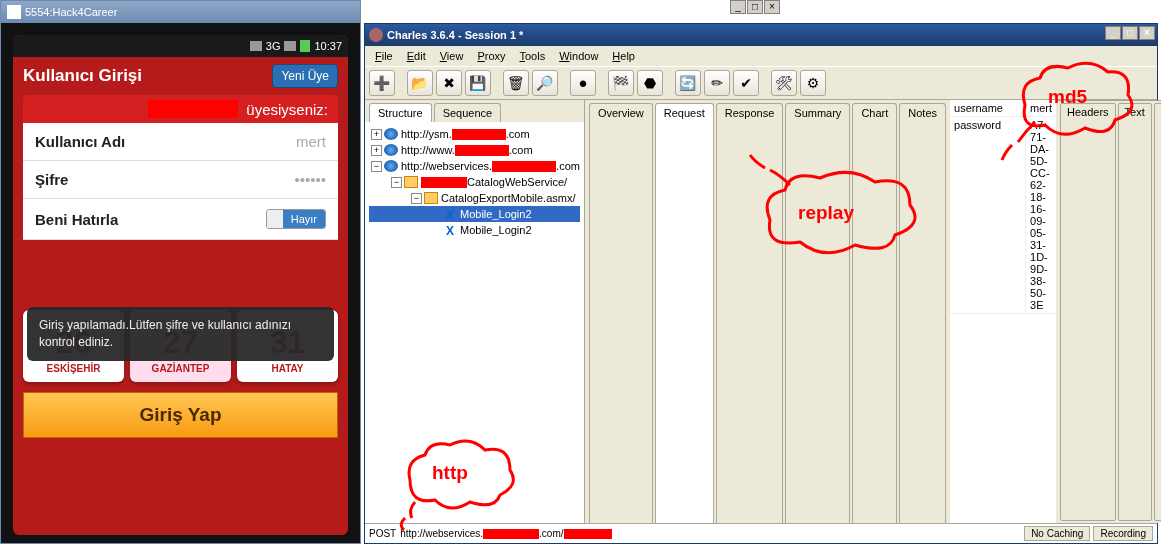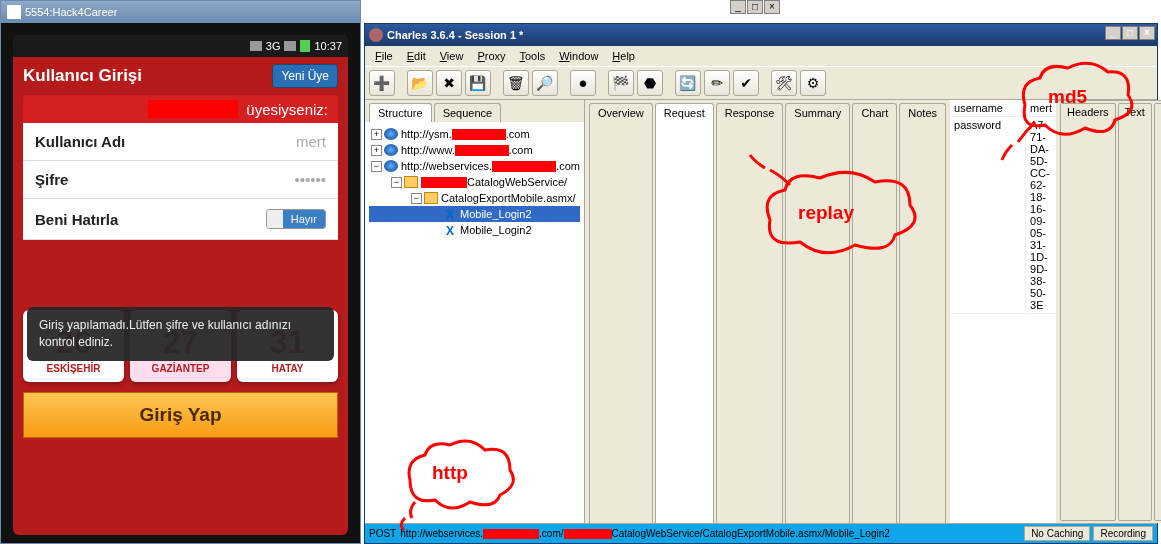--- a/index.html
+++ b/index.html
@@ -66,21 +66,21 @@
 .ico.x { color: #06c; font-weight: bold; font-size: 12px; text-align: center; }
 .tree-row.sel { background: #316ac5; color: #fff; }
 .redact { display: inline-block; height: 11px; background: #ff0000; vertical-align: middle; }
 .req-table { font-size: 11px; }
 .req-table .row { display: flex; border-bottom: 1px solid #eee; }
 .req-table .k { width: 76px; padding: 2px 4px; border-right: 1px solid #eee; }
 .req-table .v { flex: 1; padding: 2px 4px; }
 .bottom-tabs { display: flex; padding: 2px 4px; font-size: 11px; gap: 2px; background: #ece9d8; border-top: 1px solid #aca899; justify-content: flex-end; }
 .bottom-tabs span { padding: 2px 6px; border: 1px solid #aca899; background: #ece9d8; border-radius: 2px; }
 .bottom-tabs span.active { background: #fff; }
-.statusbar-c { height: 20px; background: #0ea5e9; border-top: 1px solid #aca899; display: flex; align-items: center; font-size: 10px; padding: 0 4px; }
+.statusbar-c { height: 20px; background: #ffffff; border-top: 1px solid #aca899; display: flex; align-items: center; font-size: 10px; padding: 0 4px; }
 .statusbar-c .url { flex: 1; display: flex; align-items: center; gap: 0; }
 .statusbar-c .btn { border: 1px solid #aca899; padding: 1px 6px; margin-left: 3px; background: #ece9d8; }
 
 
 .bubble { position: absolute; color: #ff0000; font-weight: bold; font-family: "Comic Sans MS", cursive; pointer-events: none; }
 .bubble svg { overflow: visible; }
 .bubble .txt { position: absolute; font-size: 19px; }
 </style>
 </head>
 <body>
@@ -268,21 +268,20 @@
       </div>
     </div>
   </div>
   <div class="statusbar-c">
     <div class="url">
       <span style="margin-right:4px">POST</span>
       <span>http://webservices.</span>
       <span class="redact" style="width:56px;height:10px"></span>
       <span>.com/</span>
       <span class="redact" style="width:48px;height:10px"></span>
-      <span>CatalogWebService/CatalogExportMobile.asmx/Mobile_Login2</span>
     </div>
     <span class="btn">No Caching</span>
     <span class="btn">Recording</span>
   </div>
 </div>
 
 <div class="bubble" style="left:400px;top:440px">
   <svg width="120" height="80">
       <path d="M10,40 Q5,20 25,15 Q30,0 50,5 Q70,-5 85,10 Q110,5 110,30 Q120,45 100,55 Q95,70 70,62 Q50,75 35,60 Q10,65 10,40 Z M15,62 Q8,70 12,78 M5,78 Q-2,85 4,90" fill="none" stroke="#ff0000" stroke-width="3"></path>
     </svg>

